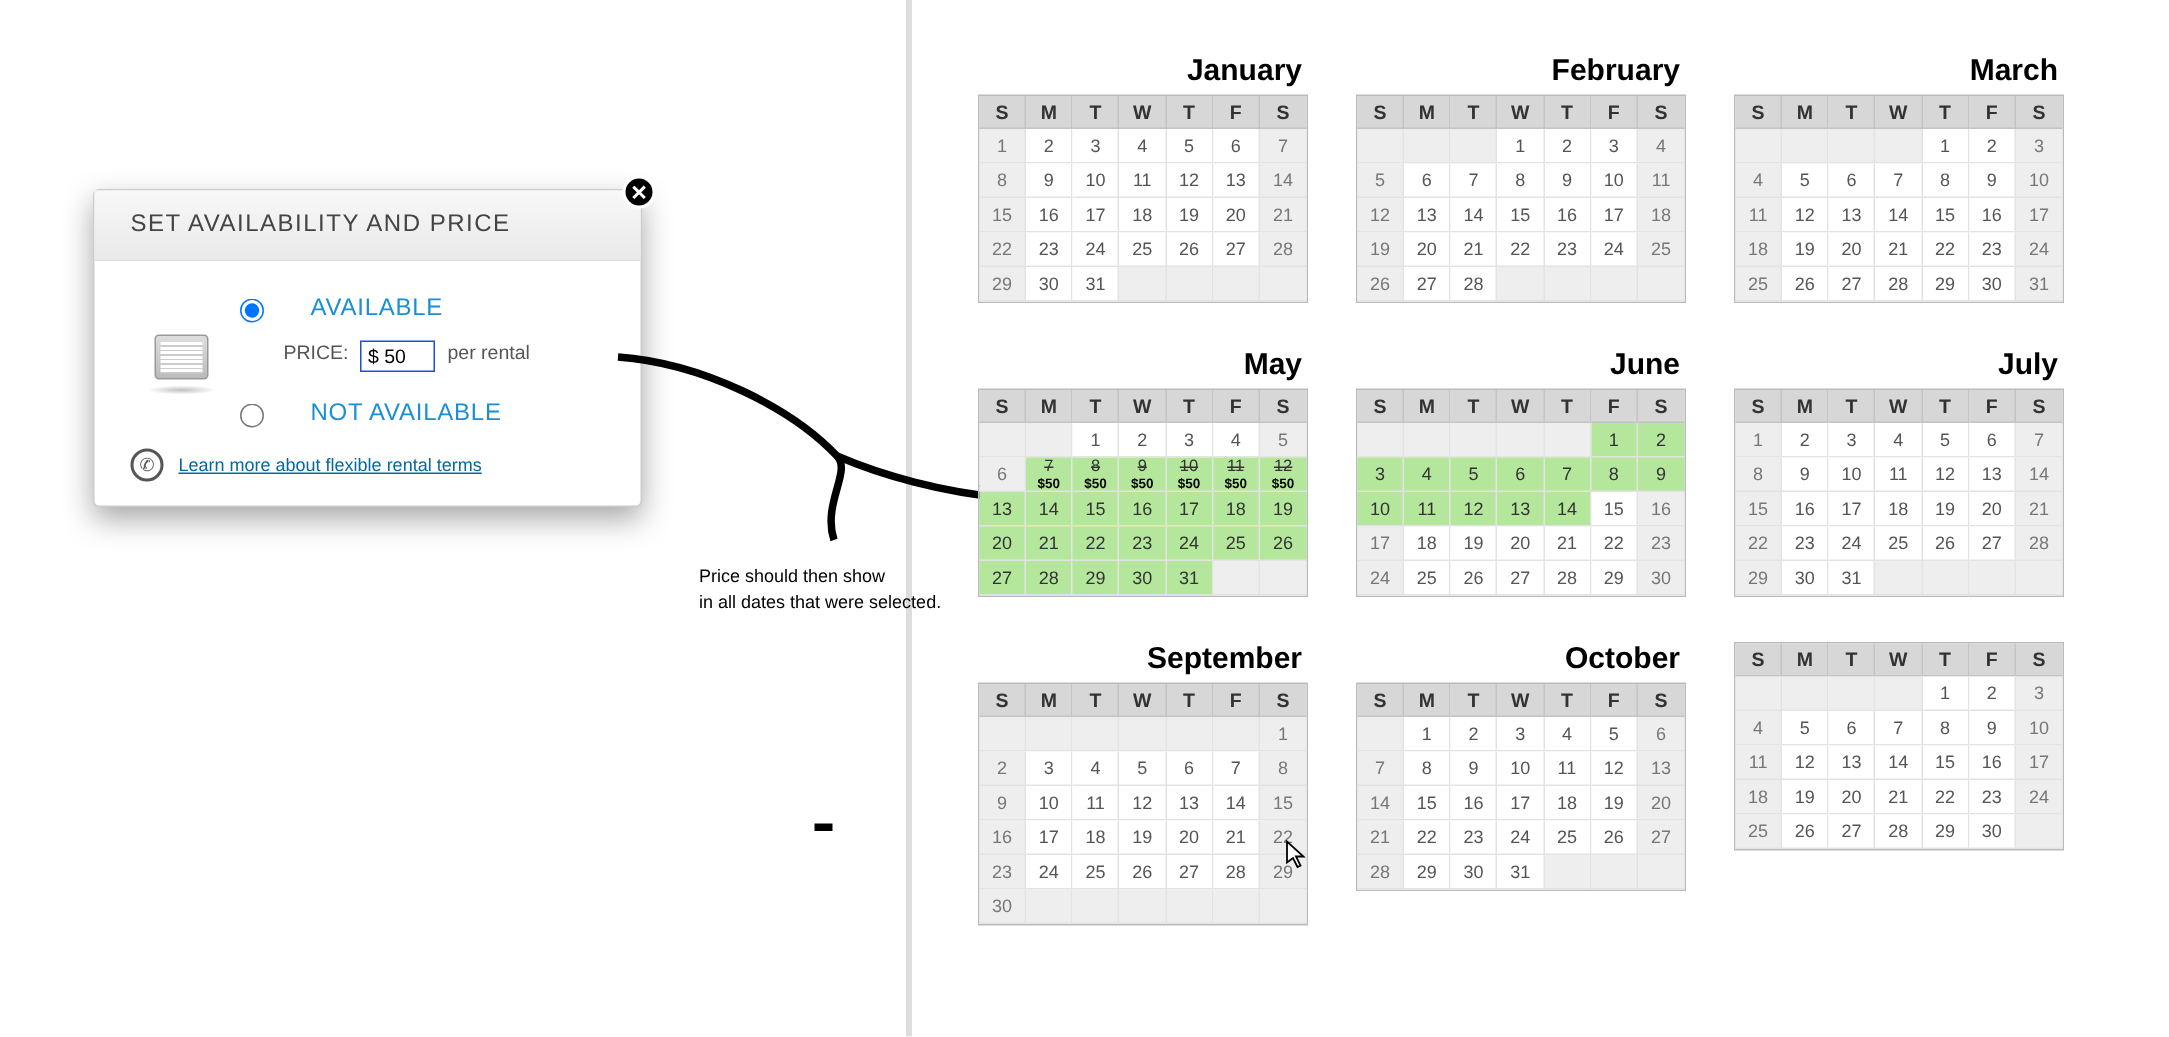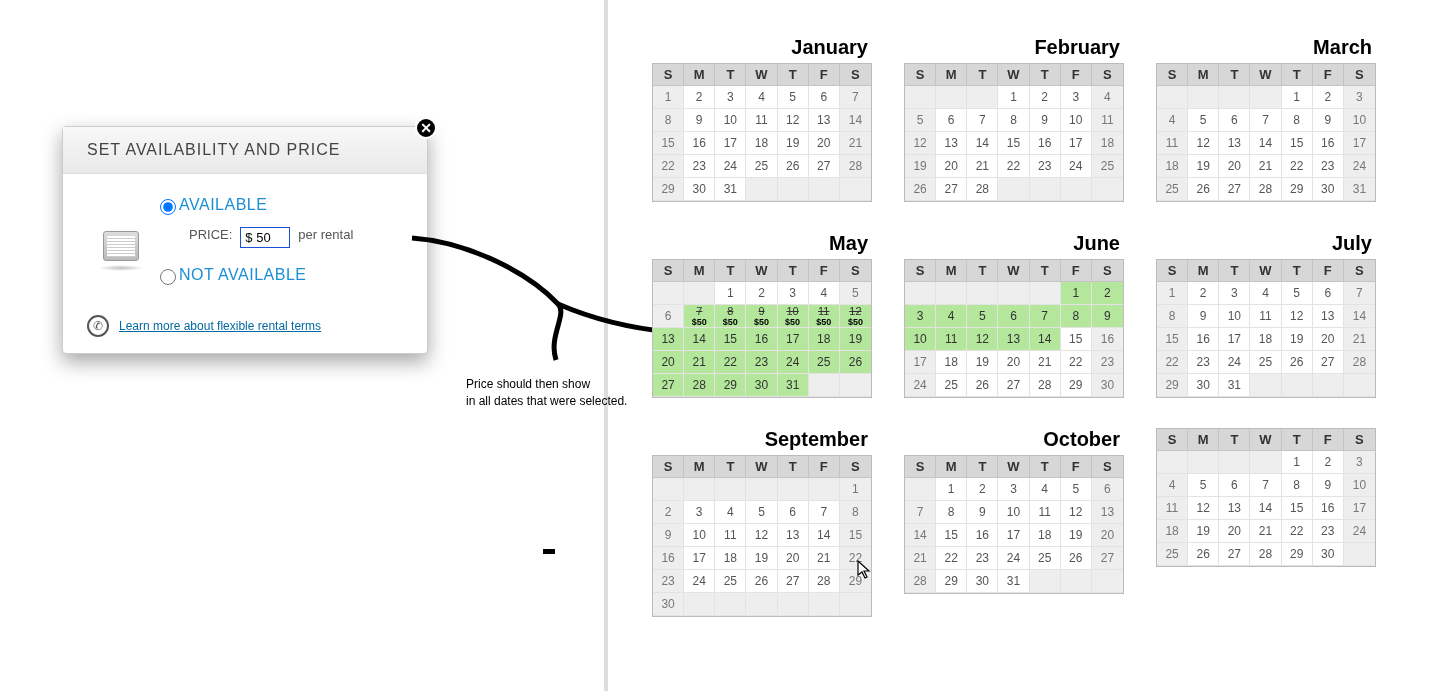--- a/index.html
+++ b/index.html
@@ -31,21 +31,21 @@
   .dialog-body { padding:12px 24px 16px; }
   .row { display:flex; align-items:center; margin:10px 0; }
   .cal-icon-wrap { width:68px; display:flex; justify-content:center; align-items:center; flex-direction:column; }
   .cal-icon {
     width:36px; height:30px; background:linear-gradient(#ddd,#bbb);
     border-radius:3px; border:1px solid #999; position:relative;
   }
   .cal-icon::before { content:""; position:absolute; top:4px; left:3px; right:3px; bottom:3px; background:repeating-linear-gradient(#fff,#fff 2px,#ccc 2px,#ccc 3px);}
   .cal-shadow { width:46px; height:6px; background:radial-gradient(ellipse at center, rgba(0,0,0,.25), rgba(0,0,0,0) 70%); margin-top:4px;}
   .radio-col { flex:1; }
-  .radio-line { display:flex; gap:0; margin-bottom:20px;}
+  .radio-line { display:flex; align-items:center; gap:28px; margin-bottom:20px;}
   .radio-line label { color:#1a8fd8; font-size:16px; letter-spacing:.5px; cursor:pointer; }
   .radio-line input[type=radio]{ width:16px; height:16px; }
   .price-line { margin-left:34px; margin-top:-8px; margin-bottom:18px; display:flex; align-items:flex-start; gap:8px; font-size:13px; color:#555;}
   .price-input { width:50px; padding:2px 4px; border:1px solid #1d4ed8; font-size:13px; }
   .learn-row { display:flex; align-items:center; gap:10px; margin-top:6px;}
   .phone-icon { width:22px; height:22px; border:2px solid #555; border-radius:50%; display:flex; align-items:center; justify-content:center; font-size:12px; color:#555;}
   .learn-link { color:#0369a1; font-size:12px; text-decoration:underline; cursor:pointer; }
 
   
   .annot-text { position:absolute; left:466px; top:376px; color:#000000; font-size:12px; line-height:1.4; }
@@ -96,21 +96,21 @@
       <div class="radio-col">
         <div class="radio-line">
           <input type="radio" name="avail" checked="" style="">
           <label>AVAILABLE</label>
         </div>
         <div class="price-line">
           <span>PRICE:</span>
           <input class="price-input" value="$ 50" style="">
           <span>per rental</span>
         </div>
-        <div class="radio-line" style="margin-bottom:20px;">
+        <div class="radio-line" style="margin-bottom:4px;">
           <input type="radio" name="avail" style="">
           <label>NOT AVAILABLE</label>
         </div>
       </div>
     </div>
     <div class="learn-row">
       <div class="phone-icon">✆</div>
       <a class="learn-link">Learn more about flexible rental terms</a>
     </div>
   </div>

